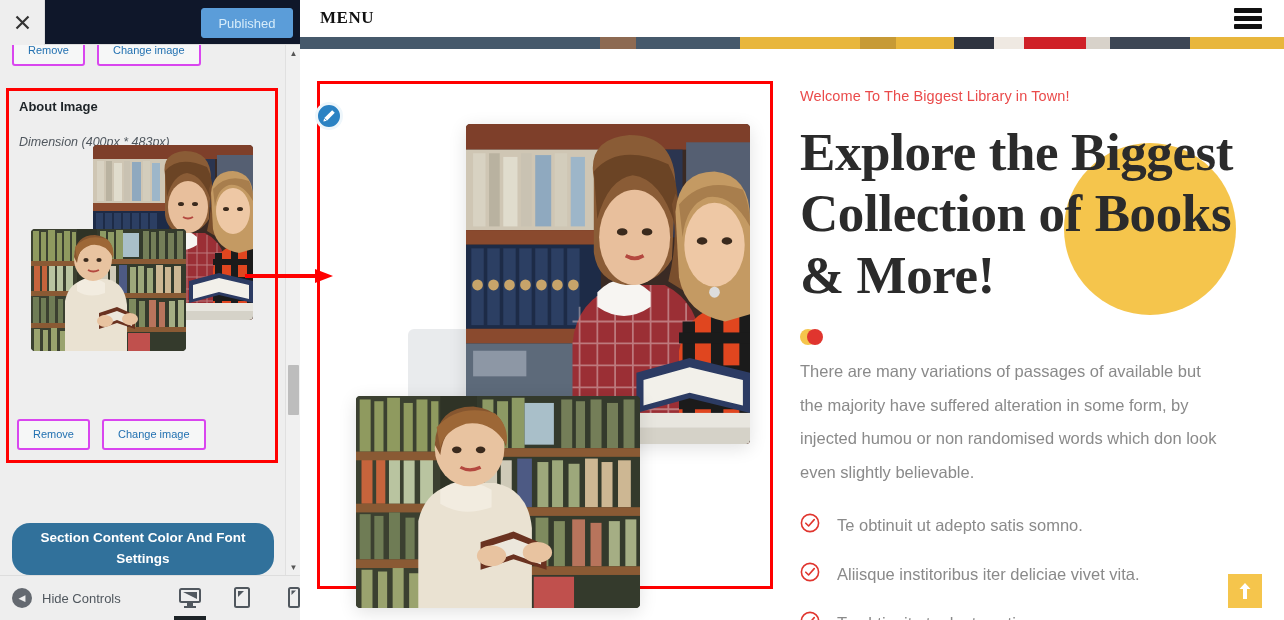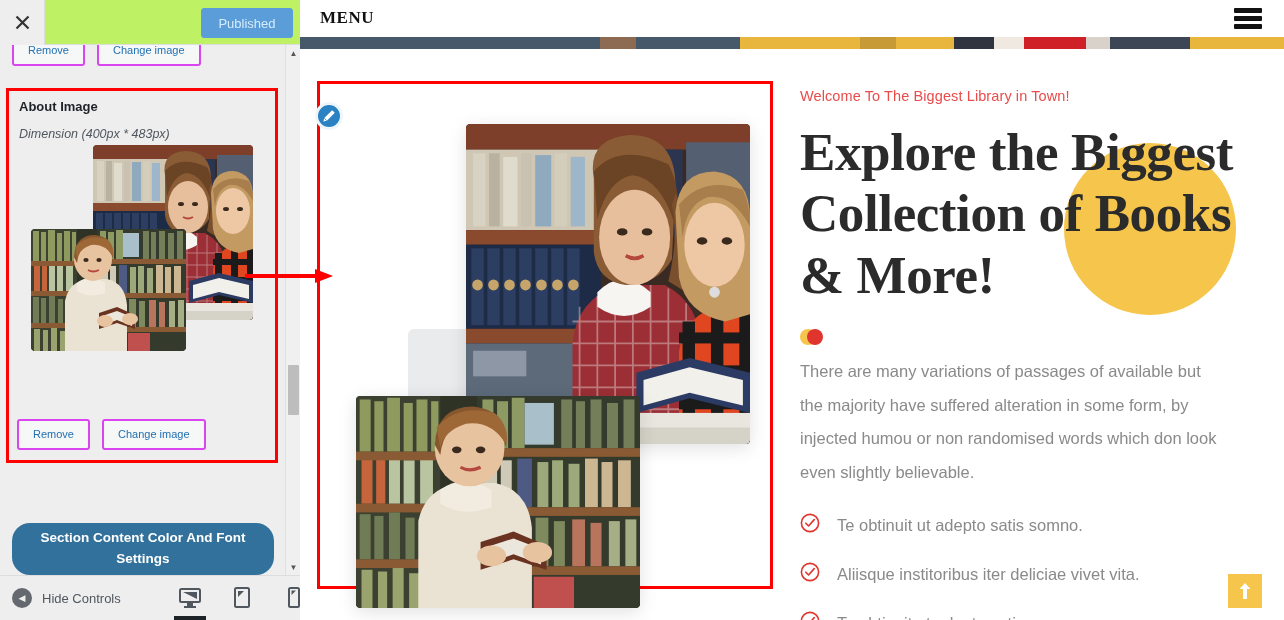--- a/index.html
+++ b/index.html
@@ -12,21 +12,21 @@
 
   
   #customizer {
     position: absolute; left: 0; top: 0;
     width: 300px; height: 620px;
     background: #eeeeee;
     border-right: 1px solid #ddd;
   }
   #cz-topbar {
     position: absolute; left: 0; top: 0; width: 300px; height: 45px;
-    background: #bef264; border-bottom: 1px solid #ddd;
+    background: #0f172a; border-bottom: 1px solid #ddd;
   }
   #cz-close {
     position: absolute; left: 0; top: 0; width: 45px; height: 45px;
     background: #eeeeee; border-right: 1px solid #ddd;
     display: flex; align-items: center; justify-content: center;
     cursor: pointer; color: #333; font-size: 19px; line-height: 1;
   }
   #cz-publish {
     position: absolute; right: 7px; top: 8px;
     width: 92px; height: 30px; border-radius: 3px;
@@ -56,21 +56,21 @@
     position: absolute; left: 6px; top: 43px;
     width: 272px; height: 375px;
     border: 3px solid #ff0000;
     background: #eeeeee;
     padding: 8px 10px;
   }
   #about-image-title {
     font-size: 13px; font-weight: bold; color: #1d2327; margin-top: 0;
   }
   #about-image-dim {
-    font-size: 12.5px; font-style: italic; color: #50575e; margin-top: 13px;
+    font-size: 12.5px; font-style: italic; color: #50575e; margin-top: 21px;
   }
   
   #cz-thumb {
     position: absolute; left: 8px; top: 48px; width: 250px; height: 265px;
   }
   .ph { position: absolute; border-radius: 4px; overflow: hidden; }
 
   #cz-actions {
     position: absolute; left: 8px; bottom: 10px; display: flex; gap: 12px;
   }

